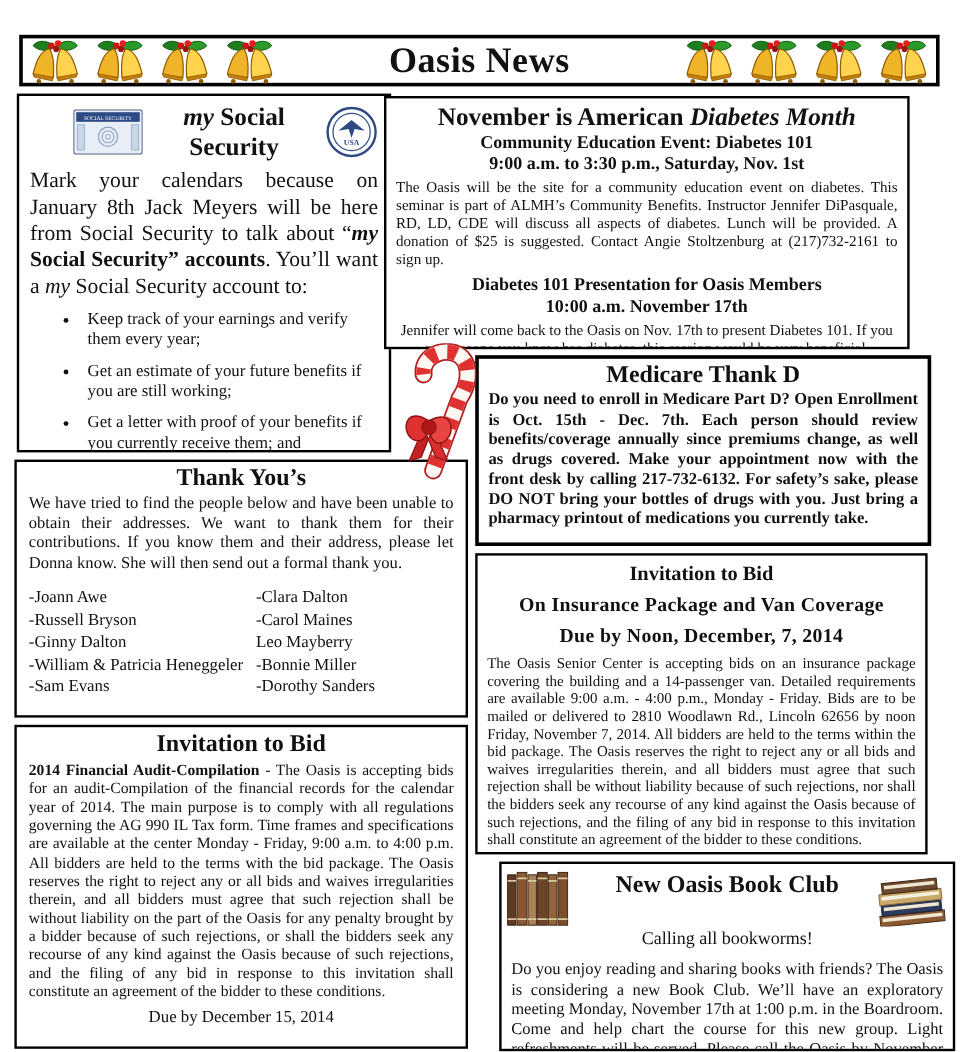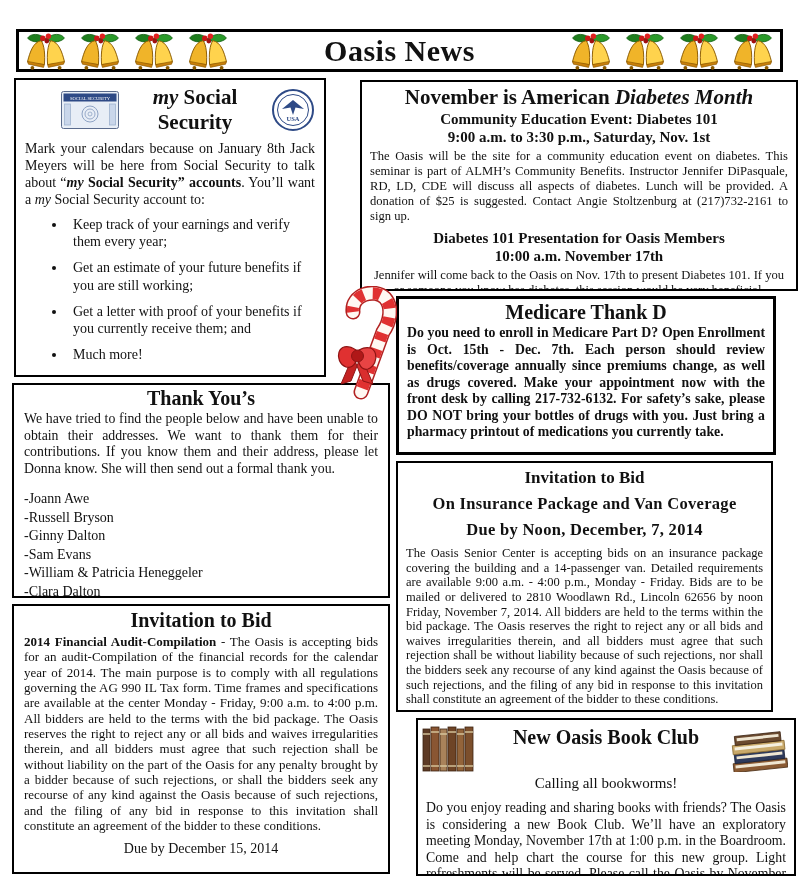--- a/index.html
+++ b/index.html
@@ -13,37 +13,37 @@
   .bells{width:52px;height:40px;margin:0 1px;}
   .banner-title{position:absolute;left:0;right:0;text-align:center;font-size:30px;font-weight:bold;letter-spacing:.5px;}
   
   .title{font-weight:bold;text-align:center;font-size:20px;line-height:1.15;}
   .just{text-align:justify;}
   .cent{text-align:center;}
   
   .ss-box{left:14px;top:78px;width:312px;height:299px;padding:5px 9px;}
   .ss-head{display:flex;align-items:center;gap:6px;padding-left:36px;}
   .ss-title{flex:1;text-align:center;font-size:21px;font-weight:bold;}
-  .ss-intro{font-size:14px;line-height:1.22;margin-top:5px;}
+  .ss-intro{font-size:18px;line-height:1.22;margin-top:5px;}
   .ss-box ul{margin:8px 0 0 0;padding-left:42px;}
   .ss-box li{font-size:14px;line-height:1.22;margin-bottom:9px;padding-left:6px;}
   .ss-foot{font-size:14px;line-height:1.22;margin-top:11px;}
   
-  .dia-box{left:360px;top:80px;width:438px;height:211px;padding:3px 8px;}
+  .dia-box{left:320px;top:80px;width:438px;height:211px;padding:3px 8px;}
   .dia-title{font-size:21px;font-weight:bold;text-align:center;}
   .dia-sub{font-size:15px;font-weight:bold;text-align:center;line-height:1.2;}
   .dia-body{font-size:12.6px;line-height:1.2;margin-top:3px;}
   .dia-gap{margin-top:4px;}
   
   .med-box{left:396px;top:296px;width:380px;height:159px;border-width:3px;padding:2px 8px;}
   .med-body{font-size:13.8px;font-weight:bold;line-height:1.2;margin-top:1px;}
   
   .thx-box{left:12px;top:383px;width:378px;height:215px;padding:2px 10px;}
   .thx-body{font-size:13.8px;line-height:1.2;margin-top:1px;}
-  .thx-cols{display:flex;margin-top:13px;flex-direction:column;}
+  .thx-cols{display:flex;margin-top:13px;}
   .thx-col{font-size:14px;line-height:1.32;}
   .thx-col.l{flex:1.15;}
   .thx-col.r{flex:1;}
   
   .aud-box{left:12px;top:604px;width:378px;height:270px;padding:3px 10px;}
   .aud-body{font-size:13px;line-height:1.18;margin-top:2px;}
   .aud-due{font-size:14px;text-align:center;margin-top:8px;}
   
   .ins-box{left:396px;top:461px;width:377px;height:251px;padding:3px 8px;}
   .ins-title{font-size:17px;font-weight:bold;text-align:center;margin-top:2px;}
@@ -173,22 +173,22 @@
   </div>
 
   <div class="box thx-box">
     <div class="title">Thank You’s</div>
     <div class="thx-body just">We have tried to find the people below and have been unable to obtain their addresses.  We want to thank them for their contributions.  If you know them and their address, please let Donna know.  She will then send out a formal thank you.</div>
     <div class="thx-cols">
       <div class="thx-col l">
           <div>-Joann Awe</div>
           <div>-Russell Bryson</div>
           <div>-Ginny Dalton</div>
+          <div>-William &amp; Patricia Heneggeler</div>
           <div>-Sam Evans</div>
-          <div>-William &amp; Patricia Heneggeler</div>
         </div>
       <div class="thx-col r">
           <div>-Clara Dalton</div>
           <div>-Carol Maines</div>
           <div>Leo Mayberry</div>
           <div>-Bonnie Miller</div>
           <div>-Dorothy Sanders</div>
         </div>
     </div>
   </div>

